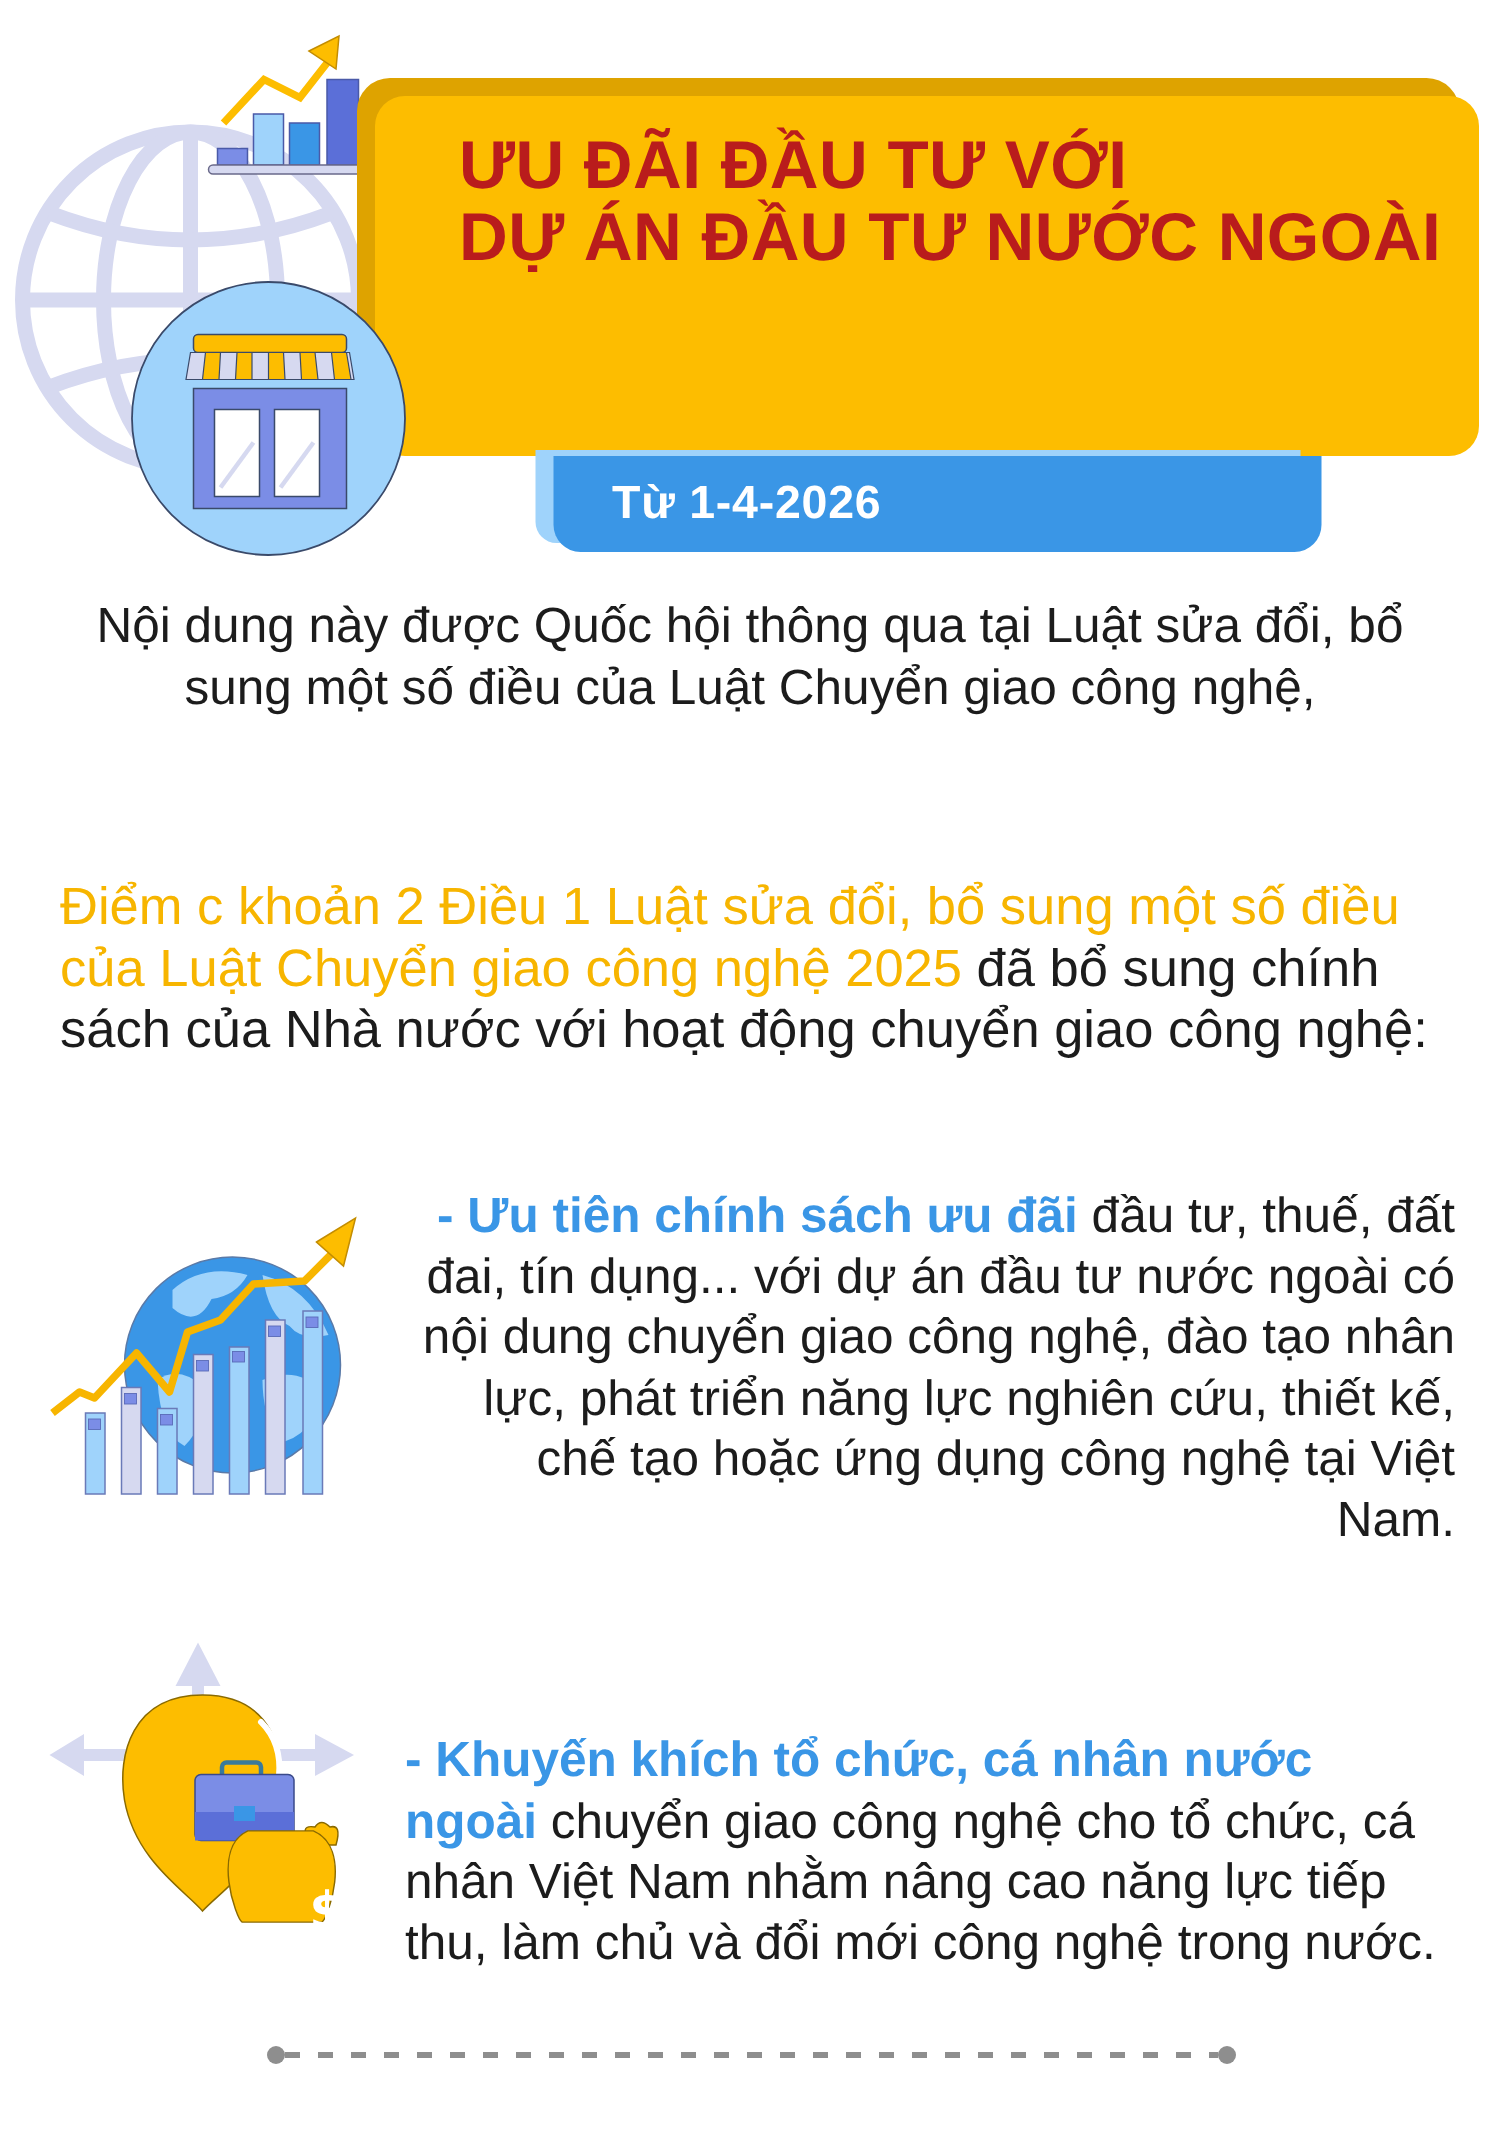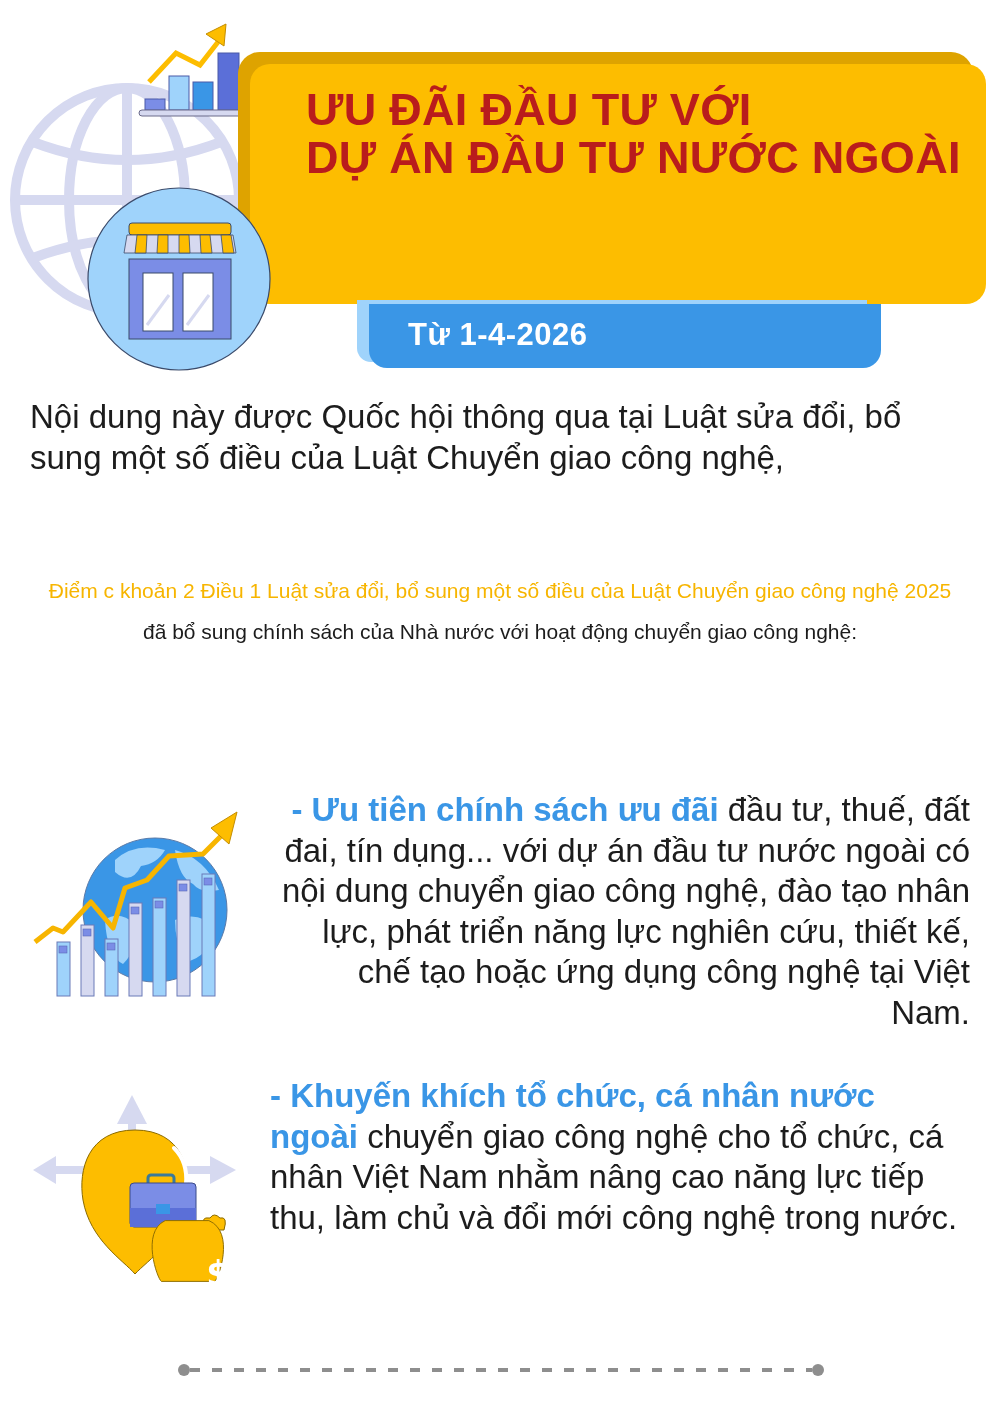--- a/index.html
+++ b/index.html
@@ -22,37 +22,37 @@
   .title-text .light { font-weight: normal; display: block; }
 
   .date-back { position: absolute; left: 357px; top: 300px; width: 510px; height: 62px;
                background: #9fd3fb; border-radius: 0 0 14px 14px; }
   .date-badge { position: absolute; left: 369px; top: 304px; width: 512px; height: 64px;
                 background: #3a96e6; border-radius: 0 0 18px 18px; }
   .date-text { position: absolute; left: 408px; top: 317px; color: #ffffff;
                font-size: 31px; font-weight: bold; letter-spacing: 0.5px; }
 
   
-  .intro { position: absolute; left: 30px; top: 396px; width: 940px; 
+  .intro { position: absolute; left: 30px; top: 396px; width: 940px; text-align: center;
            font-size: 33px; line-height: 41px; color: #1c1c1c; }
   .intro .ref { color: #3a96e6; font-weight: bold; }
 
-  .basis { position: absolute; left: 40px; top: 570px; width: 920px; text-align: center;
-           font-size: 21px; line-height: 41px; color: #1c1c1c; }
+  .basis { position: absolute; left: 40px; top: 584px; width: 920px; text-align: left;
+           font-size: 35px; line-height: 41px; color: #1c1c1c; }
   .basis .hl { color: #f7b500; }
 
   
   .item-icon { position: absolute; }
   .item1-icon { left: 25px; top: 800px; width: 225px; height: 200px; }
   .item2-icon { left: 28px; top: 1090px; width: 215px; height: 210px; }
 
   .item-text { position: absolute; left: 270px; width: 700px; font-size: 33px; line-height: 40.5px;
                color: #1c1c1c; }
   .item1-text { top: 790px; text-align: right; }
-  .item2-text { top: 1076px; }
+  .item2-text { top: 1153px; }
   .item-text .lead { color: #3a96e6; font-weight: bold; }
 
   
   .divider { position: absolute; left: 176px; top: 1362px; width: 650px; height: 16px; }
 </style>
 </head>
 <body>
 
 <div class="header">
 

